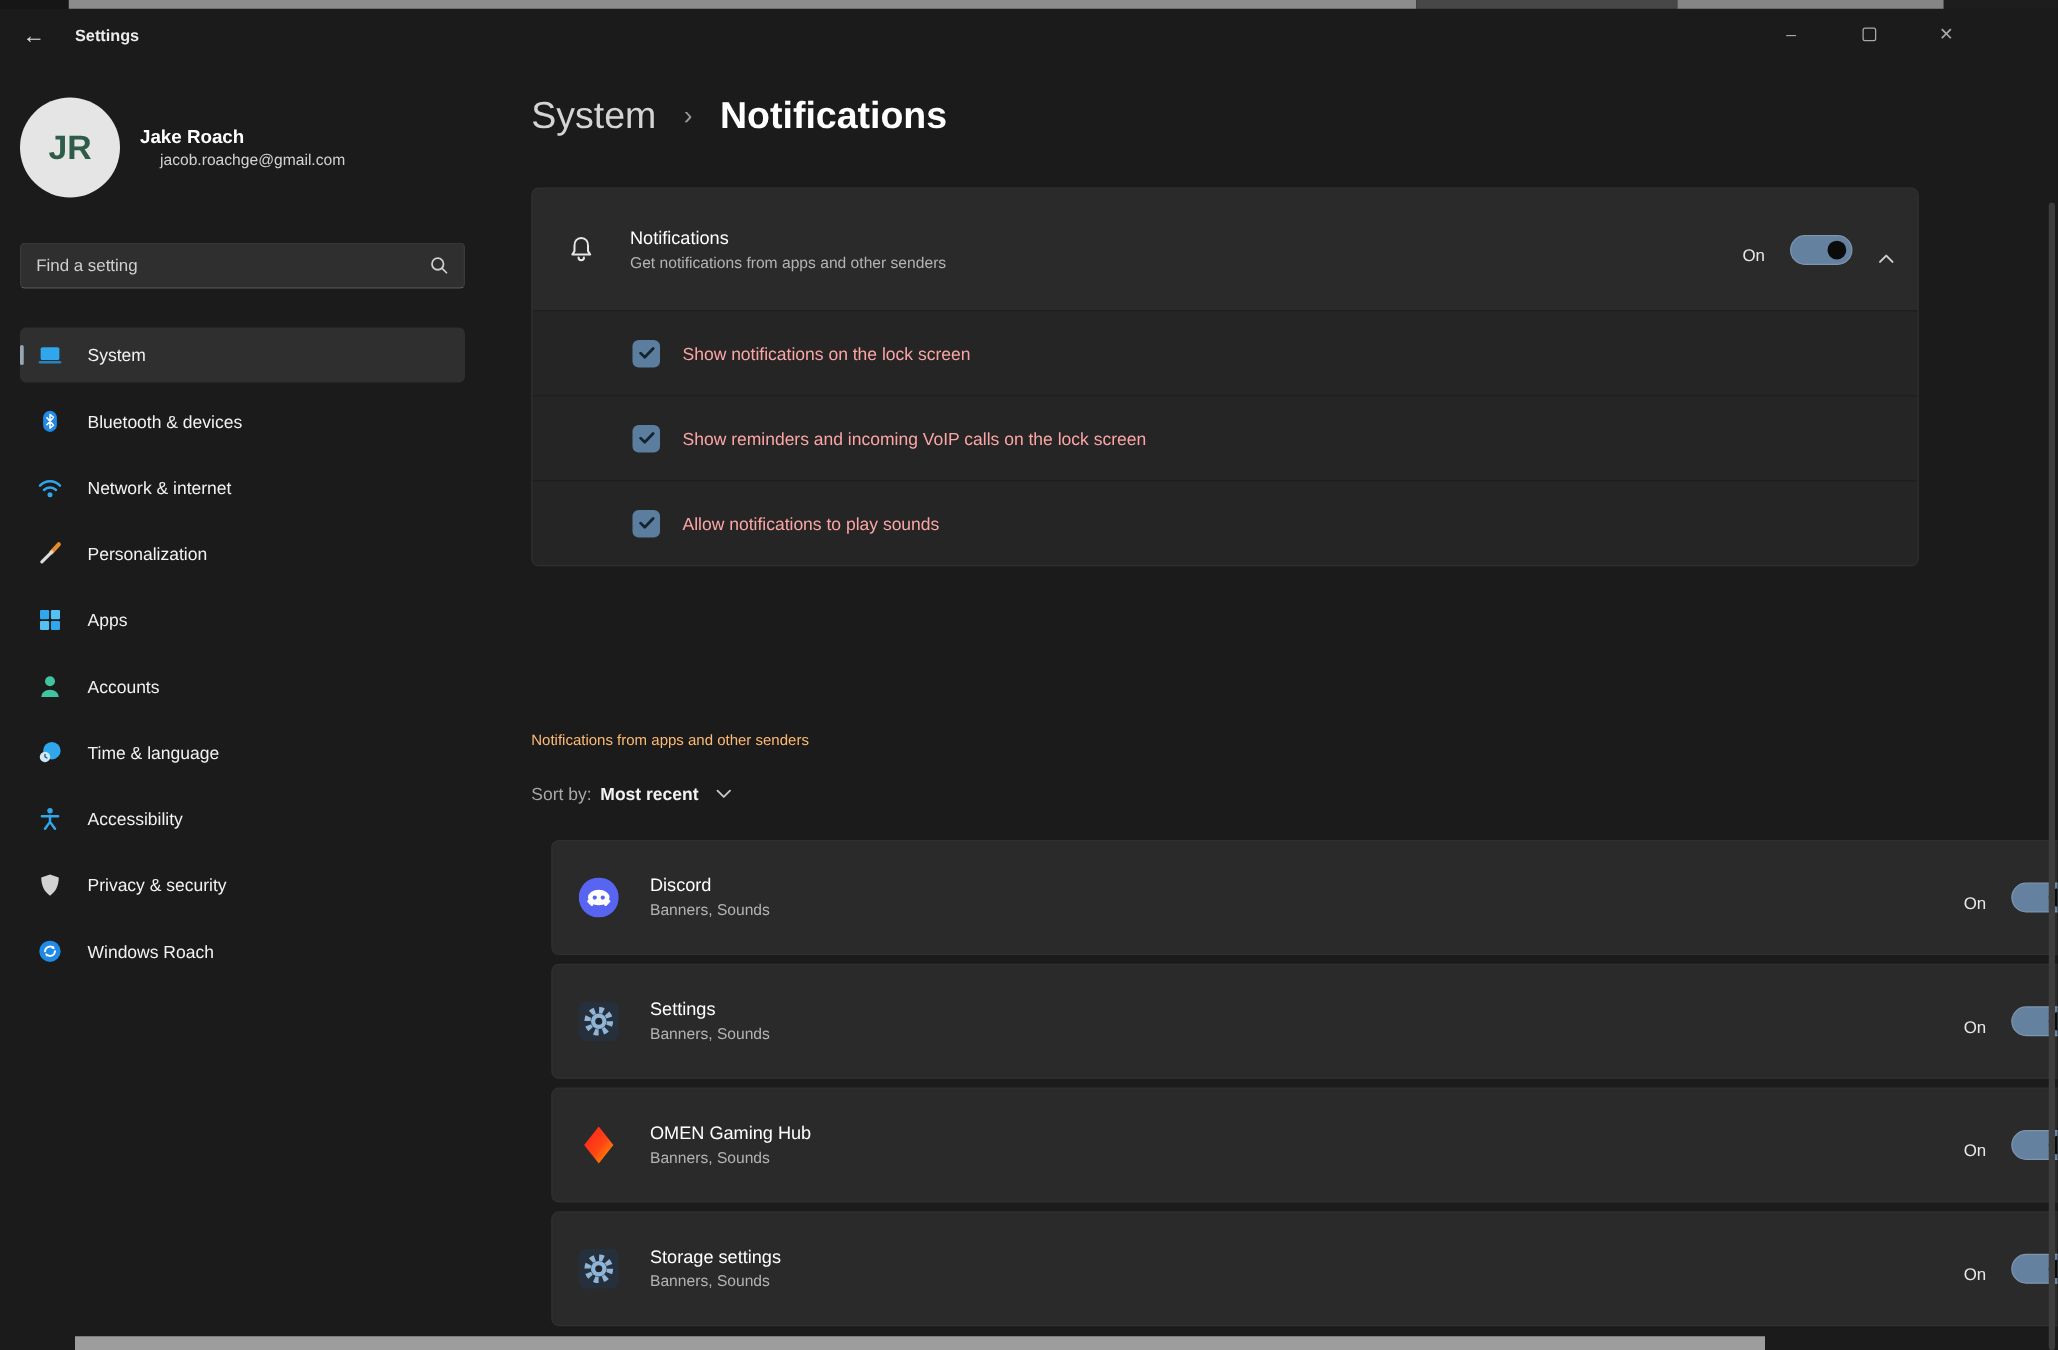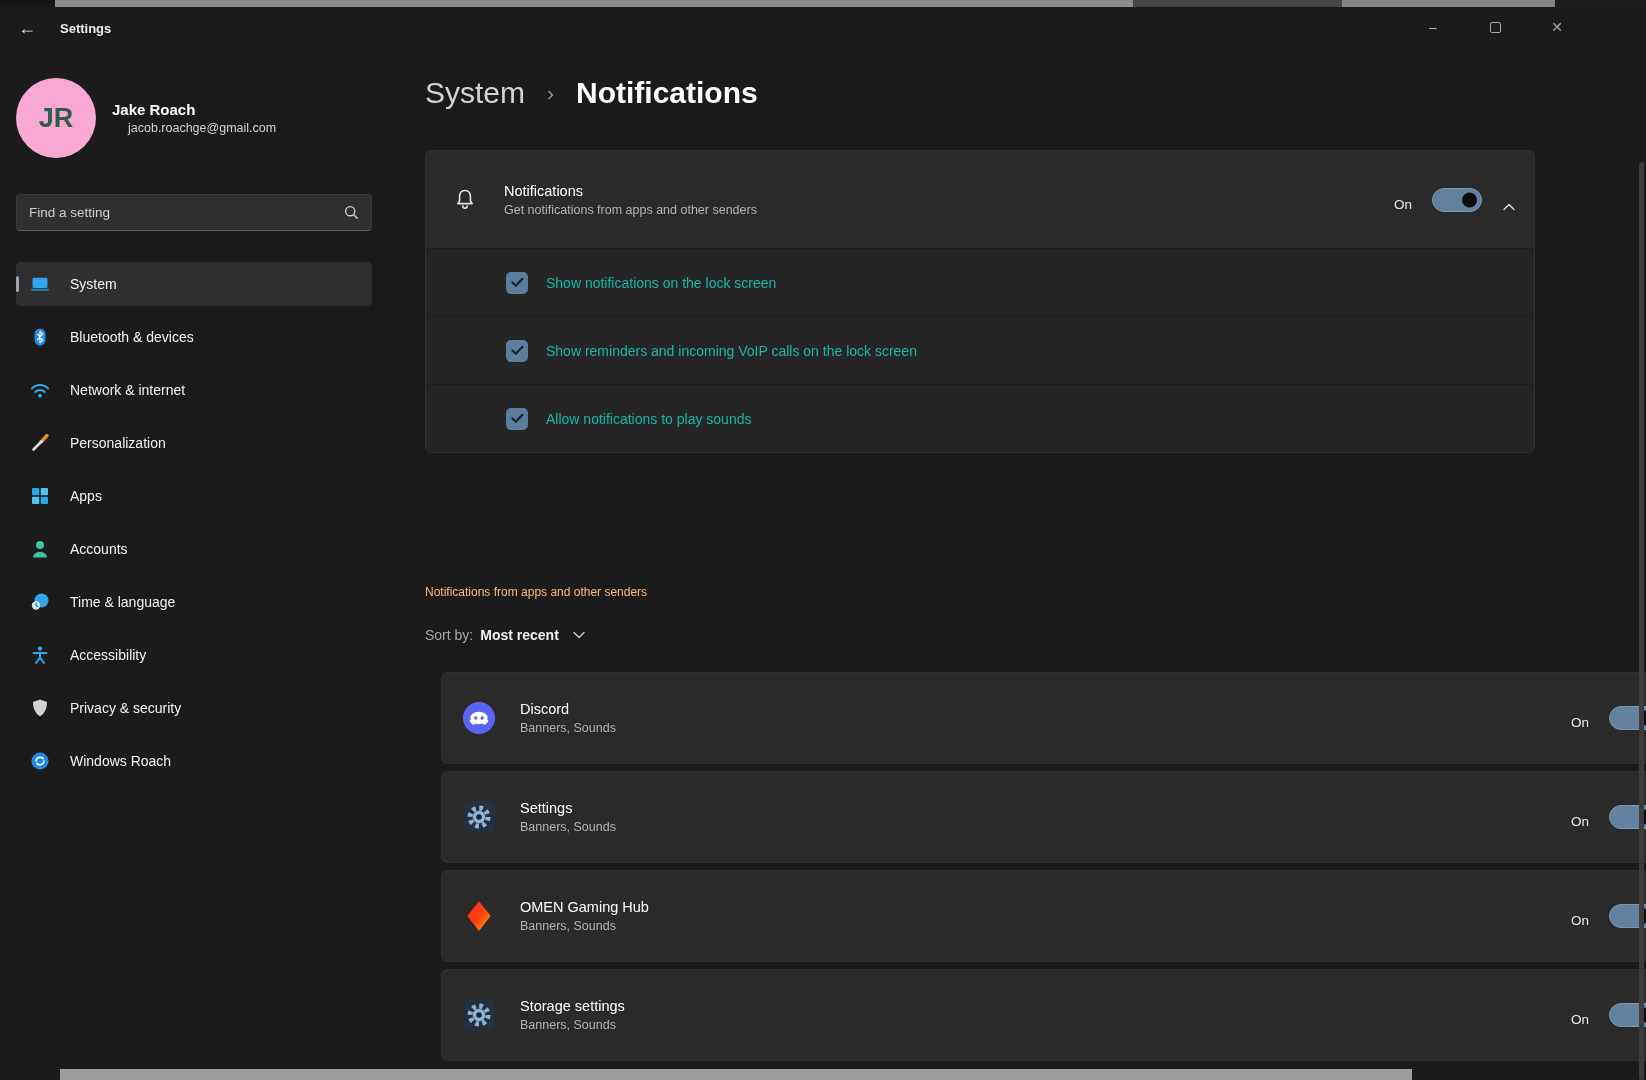--- a/index.html
+++ b/index.html
@@ -22,21 +22,21 @@
   .titlebar { position:absolute; top:7px; left:0; width:100%; height:42px; display:flex; align-items:center; }
   .back { margin-left:18px; font-size:18px; color:#e0e0e0; cursor:default; }
   .apptitle { margin-left:24px; font-size:13px; font-weight:700; color:#ececec; }
   .wincontrols { position:absolute; right:66px; top:2px; display:flex; gap:16px; }
   .winbtn { width:46px; height:36px; display:flex; align-items:center; justify-content:center; color:#a9a9a9; font-size:14px; }
   .maxglyph { width:11px; height:11px; border:1.4px solid #a9a9a9; border-radius:2px; }
 
   
   .sidebar { position:absolute; left:0; top:49px; width:420px; bottom:0; }
   .profile { position:absolute; top:29px; left:16px; display:flex; align-items:center; }
-  .avatar { width:80px; height:80px; border-radius:50%; background:#f9a8d4; display:flex; align-items:center; justify-content:center;
+  .avatar { width:80px; height:80px; border-radius:50%; background:#e5e5e5; display:flex; align-items:center; justify-content:center;
             font-size:27px; font-weight:700; color:#2f5c49; }
   .profiletext { margin-left:16px; }
   .username { font-size:15px; font-weight:700; color:#ffffff; }
   .useremail { font-size:12.5px; color:#d2d2d2; margin-top:3px;padding-left:16px; }
 
   .searchwrap { position:absolute; top:145px; left:16px; width:356px; height:37px;
                 background:#2f2f2f; border:1px solid #3a3a3a; border-bottom:1px solid #5f5f5f;
                 border-radius:4px; display:flex; align-items:center; }
   .searchwrap input { flex:1; background:transparent; border:none; outline:none; color:#e6e6e6;
                 font-size:13.5px; padding:0 12px; font-family:inherit; }
@@ -69,21 +69,21 @@
   .toggle::after { content:""; position:absolute; right:4px; top:50%; transform:translateY(-50%);
                    width:15px; height:15px; border-radius:50%; background:#0b0b0b; }
   .chev { display:flex; align-items:center; }
 
   .notifcard { position:absolute; top:150px; left:0; width:1110px; }
   .mainrow { height:97px; padding-left:24px; }
   .mainicon { width:30px; display:flex; justify-content:center; margin-right:24px; }
   .subrow { height:68px; padding-left:80px; background:#252525; border-top:1px solid #1e1e1e; }
   .checkbox { width:22px; height:22px; border-radius:5px; background:#5b7e9f; display:flex;
               align-items:center; justify-content:center; margin-right:18px; flex:0 0 auto; }
-  .cblabel { font-size:14px; color:#14b8a6; }
+  .cblabel { font-size:14px; color:#fca5a5; }
 
   .focuscard { position:absolute; top:460px; left:0; width:1110px; height:79px; padding-left:24px; display:flex; align-items:center; }
 
   .appsheader { position:absolute; top:585px; left:0; font-size:12px; font-weight:400; color:#fdba74; }
   .sortrow { position:absolute; top:627px; left:0; display:flex; align-items:center; gap:7px; }
   .sortlabel { font-size:14px; color:#a8a8a8; }
   .sortvalue { font-size:14px; font-weight:700; color:#f2f2f2; }
   .sortchev { margin-left:6px; display:flex; }
 
   .approws { position:absolute; top:672px; left:16px; width:1267px; }

